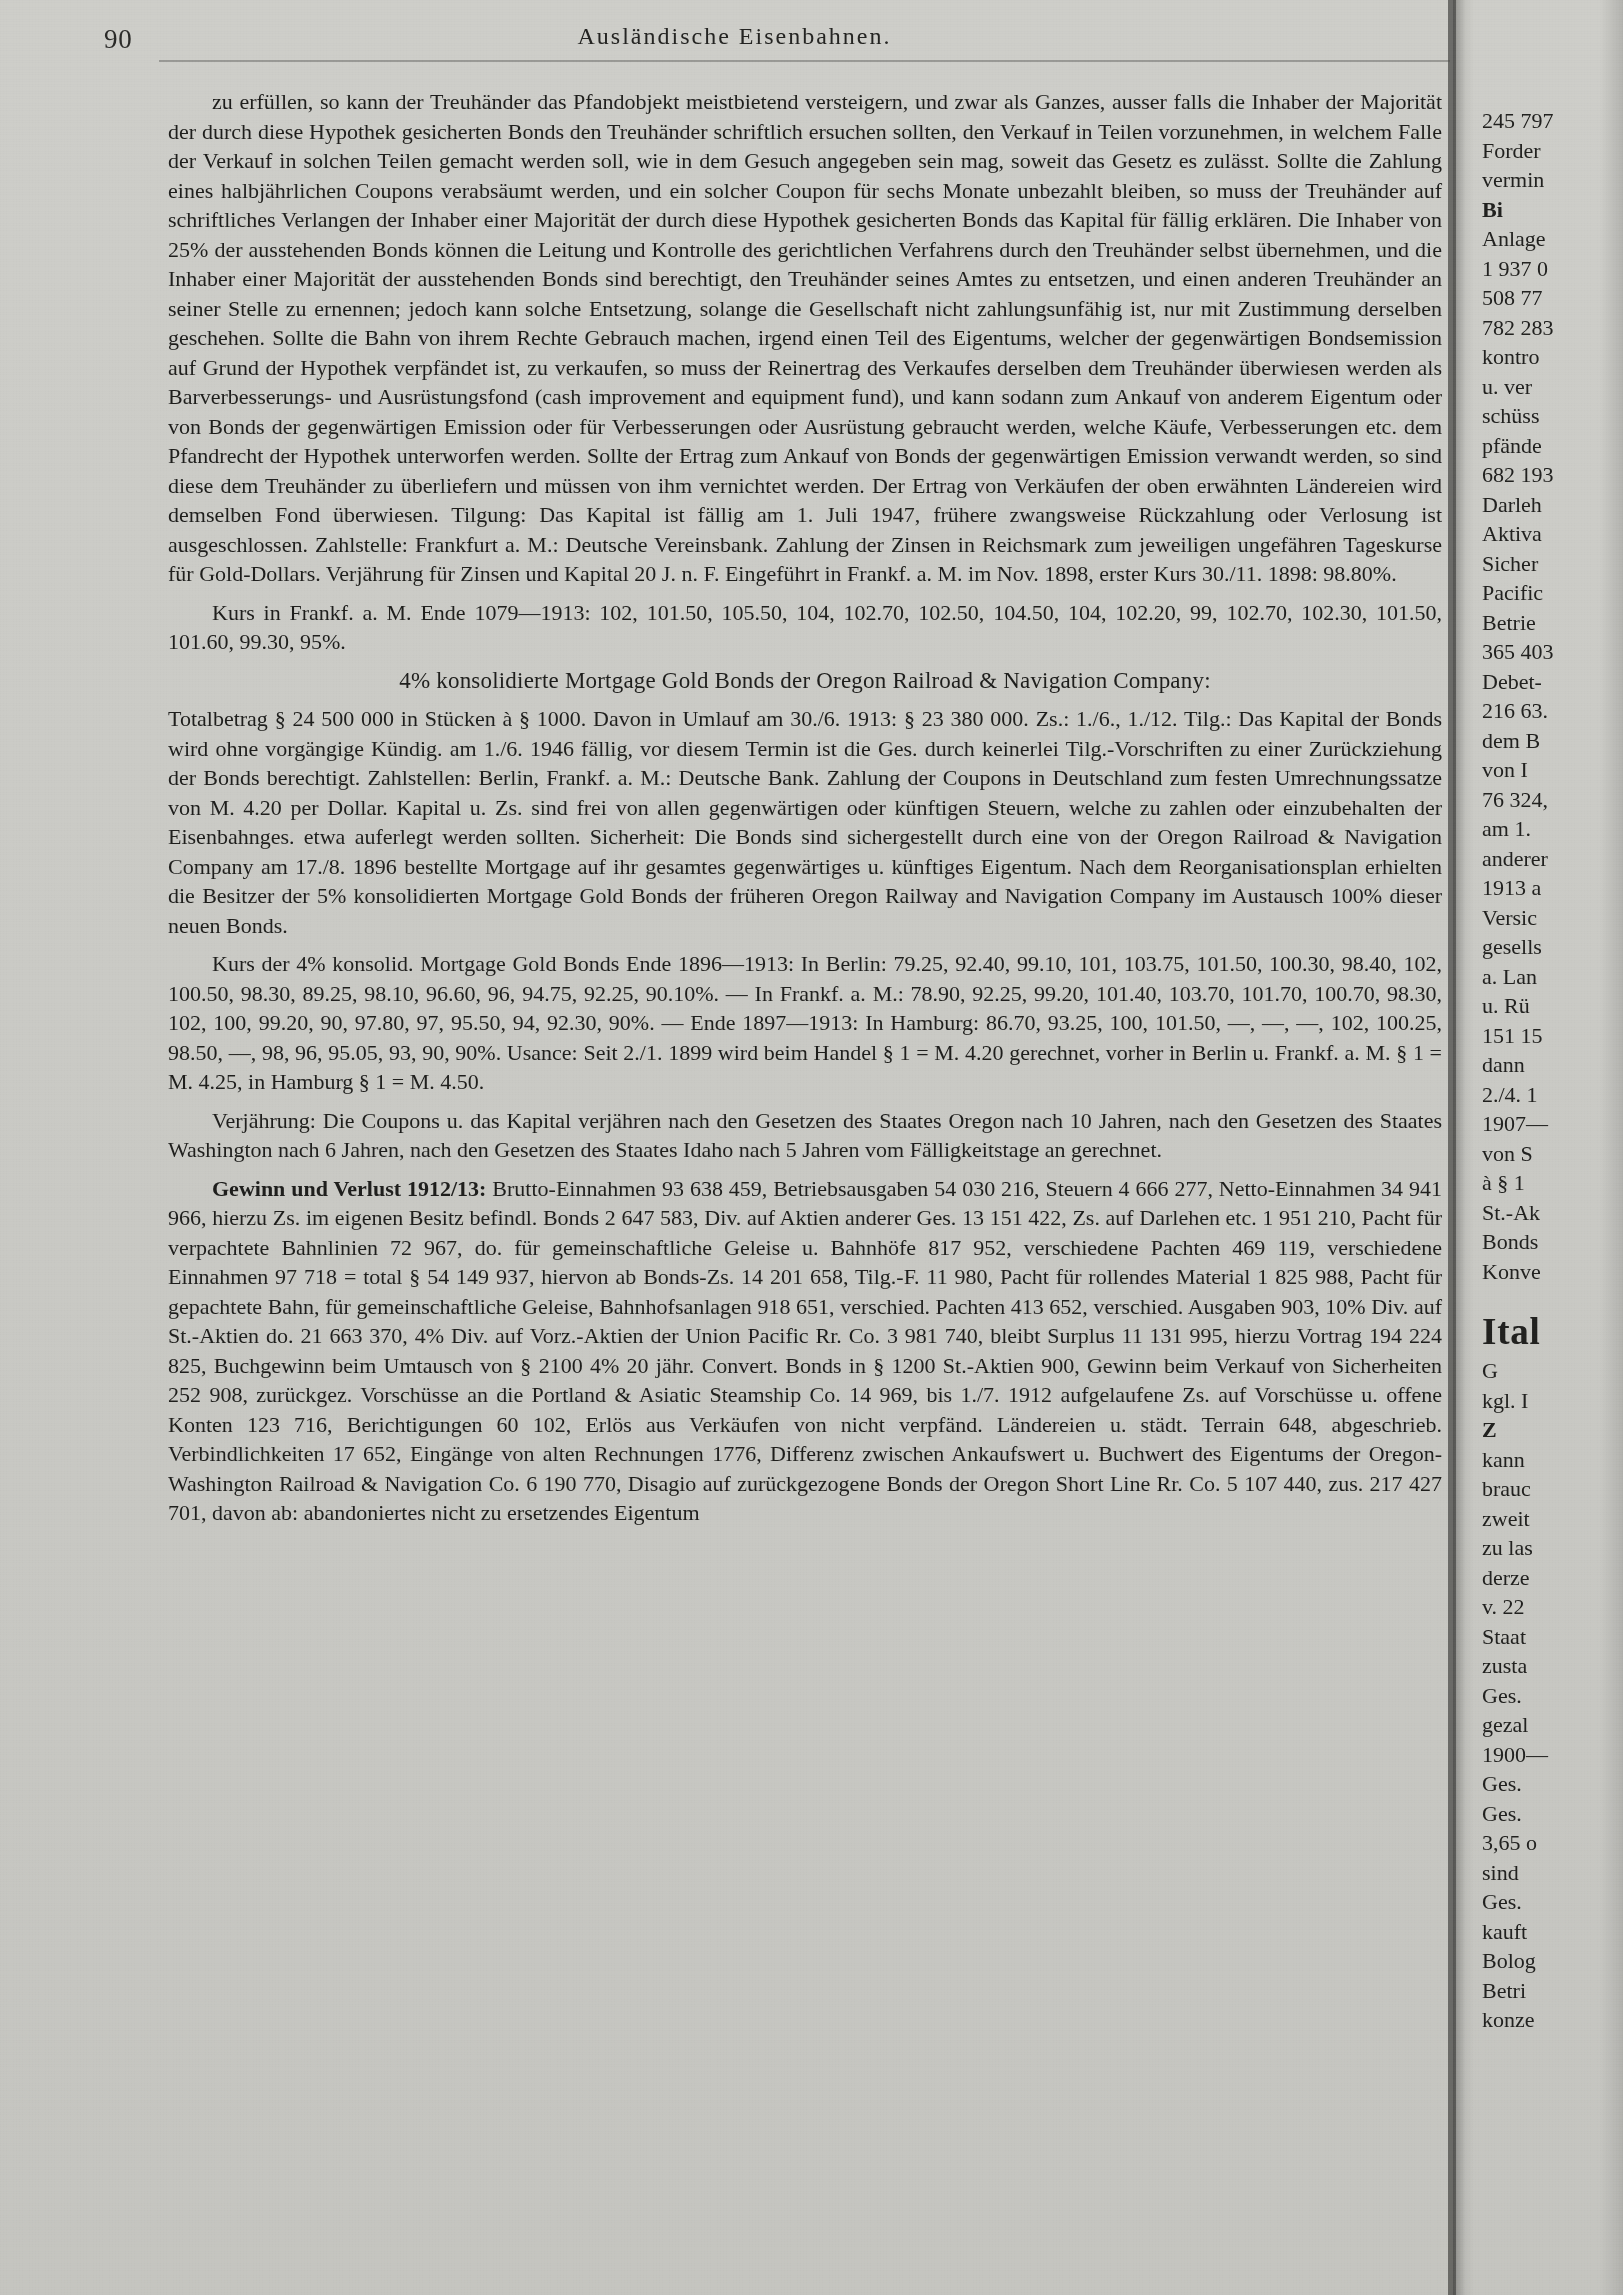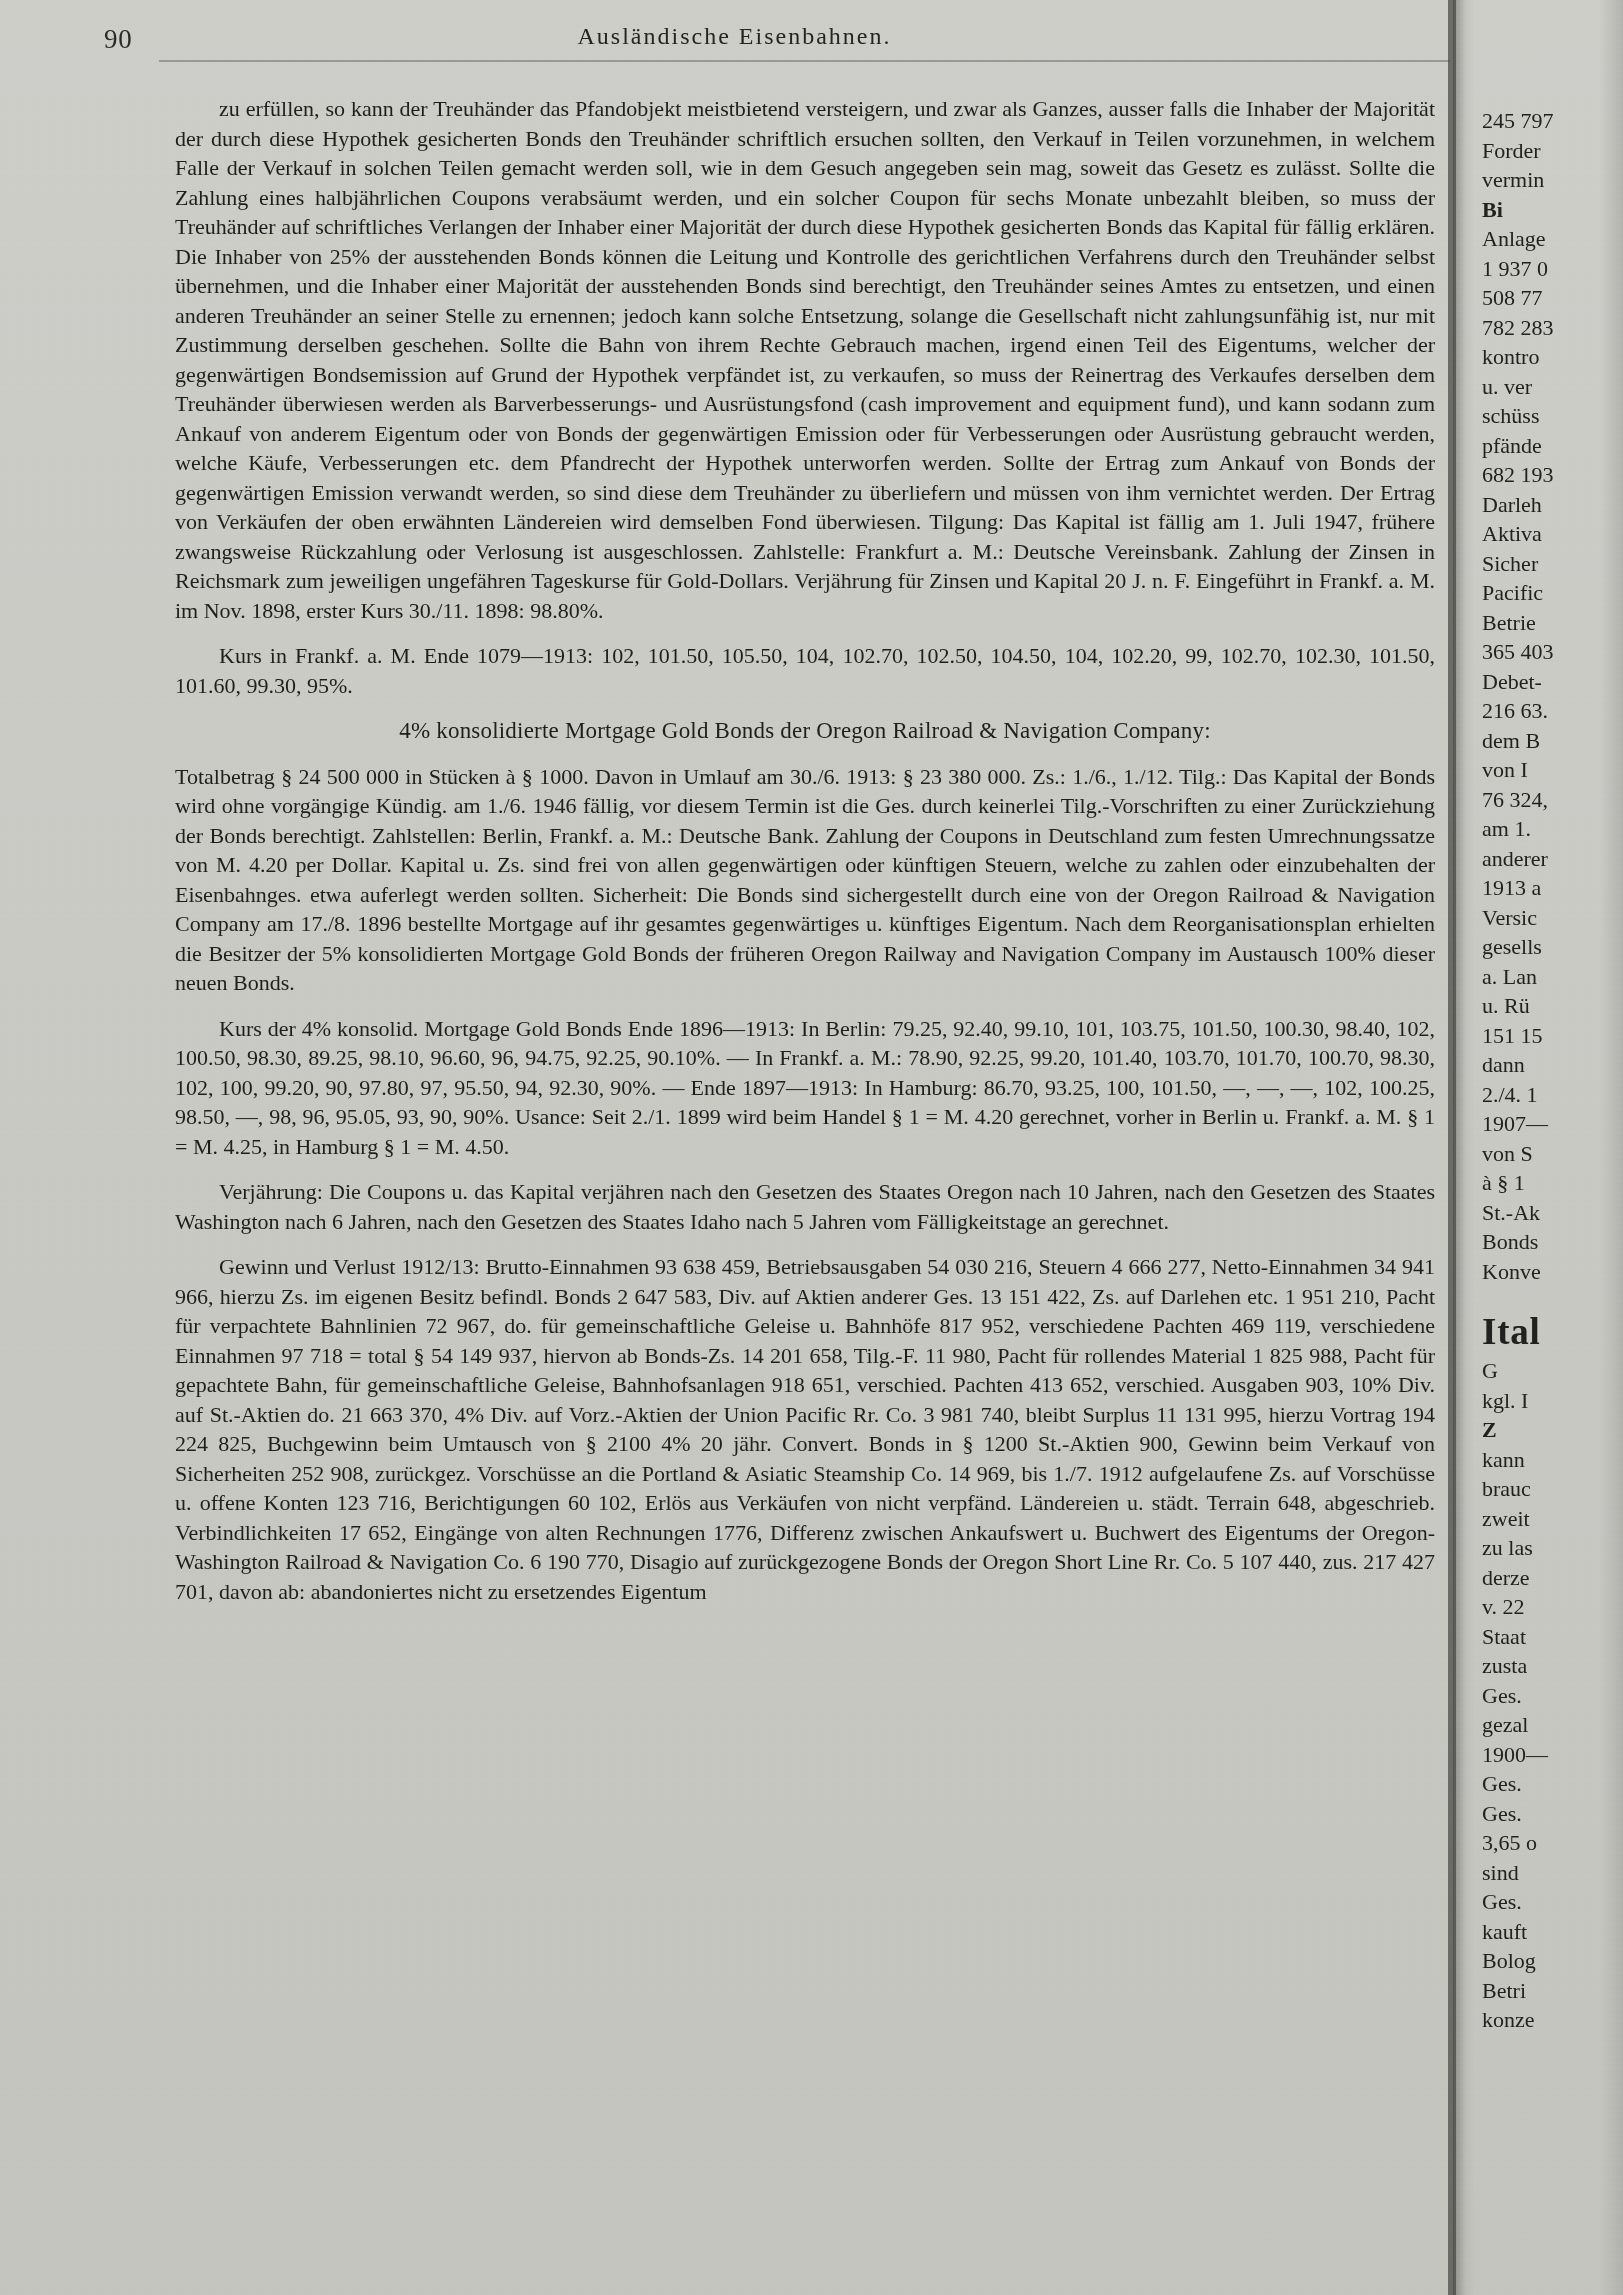--- a/index.html
+++ b/index.html
@@ -70,24 +70,24 @@
     left: 159px;
     top: 78px;
     width: 1292px;
     font-size: 22px;
     line-height: 29.5px;
     color: #1d1d1b;
     text-align: justify;
     text-justify: inter-word;
   }
   .col-main p {
-    margin: 16px;
+    margin: 9px;
   }
   .ind { text-indent: 44px; }
-  .bold { font-weight: normal; }
+  .bold { font-weight: bold; }
   .center-head {
     text-align: center;
     font-weight: normal;
     font-size: 23px;
     margin-top: 4.9px;
     letter-spacing: 0.2px;
   }
   .gutter {
     position: absolute;
     left: 1453px;

